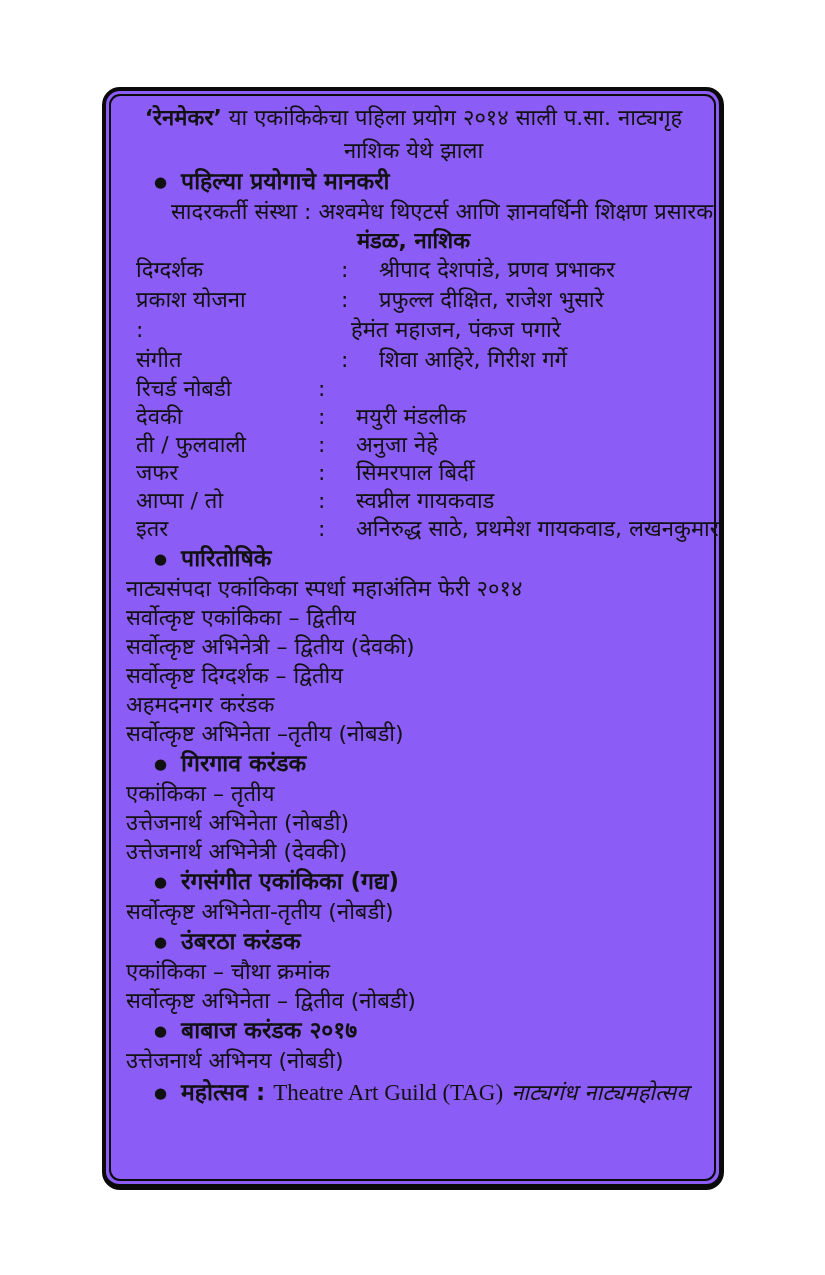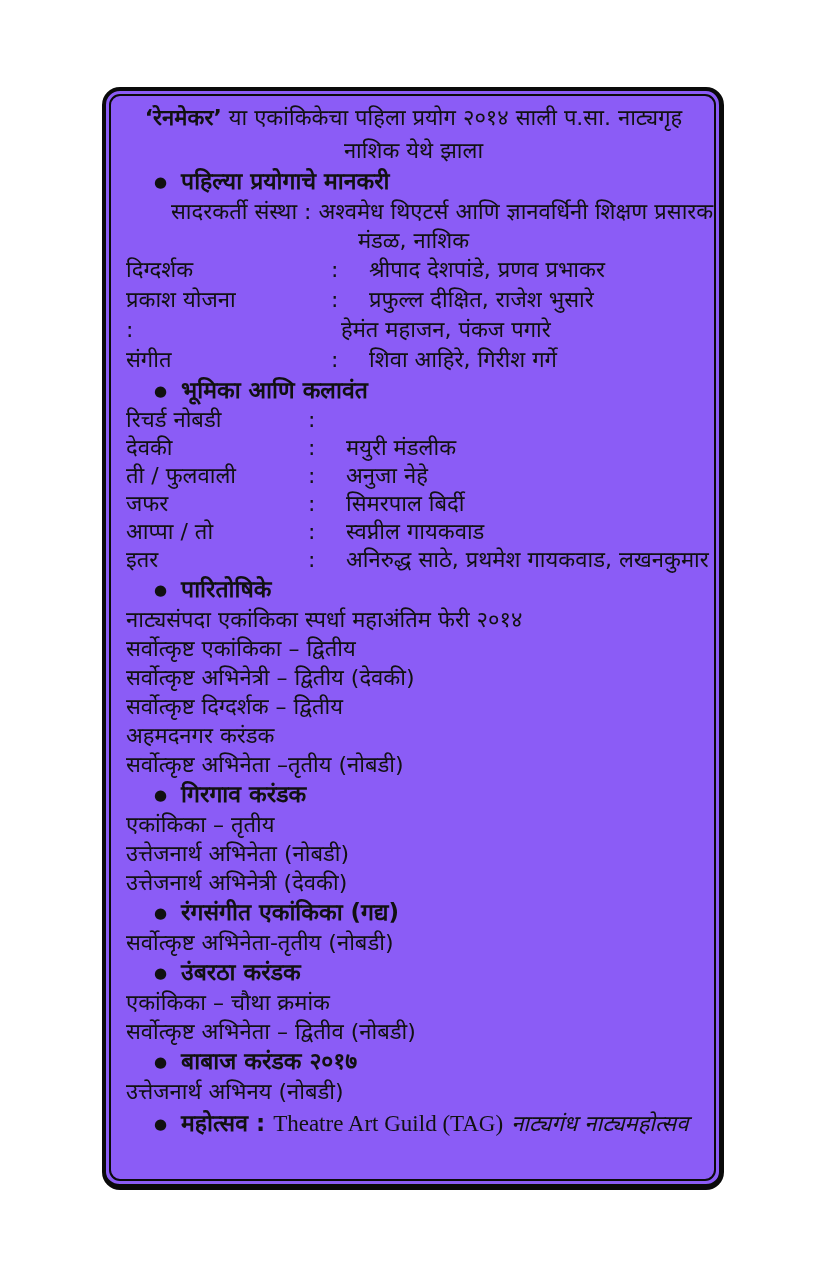--- a/index.html
+++ b/index.html
@@ -57,24 +57,25 @@
   .hrow .bullet {
     font-size: 15px;
     margin-right: 14px;
     vertical-align: 2px;
   }
   .hrow .htext {
     font-weight: 700;
     font-size: 23px;
   }
   .org-line1 { line-height: 29px; white-space: nowrap; margin-left: 45px; }
-  .org-line2 { text-align: center; line-height: 29px; }
+  .org-line2 { text-align: center; line-height: 29px; font-weight: bold; }
   .row {
     display: grid;
     white-space: nowrap;
+    margin-left: 10px;
   }
   .row.crew {
     grid-template-columns: 205px 28px 1fr;
     line-height: 30px;
   }
   .row.cast {
     grid-template-columns: 182px 28px 1fr;
     line-height: 28px;
   }
   .row .value { padding-left: 10px; }
@@ -121,23 +122,20 @@
     <div class="row crew">
         <span class="colon">:</span>
         <span class="value">हेमंत महाजन, पंकज पगारे</span>
     </div>
     <div class="row crew">
       <span class="label">संगीत</span>
         <span class="colon">:</span>
         <span class="value">शिवा आहिरे, गिरीश गर्गे</span>
     </div>
 
-    <div class="hrow">
-      <span class="bullet">●</span><span class="htext">भूमिका आणि कलावंत</span>
-    </div>
     <div class="row cast">
       <span class="label">रिचर्ड नोबडी</span>
         <span class="colon">:</span>
     </div>
     <div class="row cast">
       <span class="label">देवकी</span>
         <span class="colon">:</span>
         <span class="value">मयुरी मंडलीक</span>
     </div>
     <div class="row cast">

